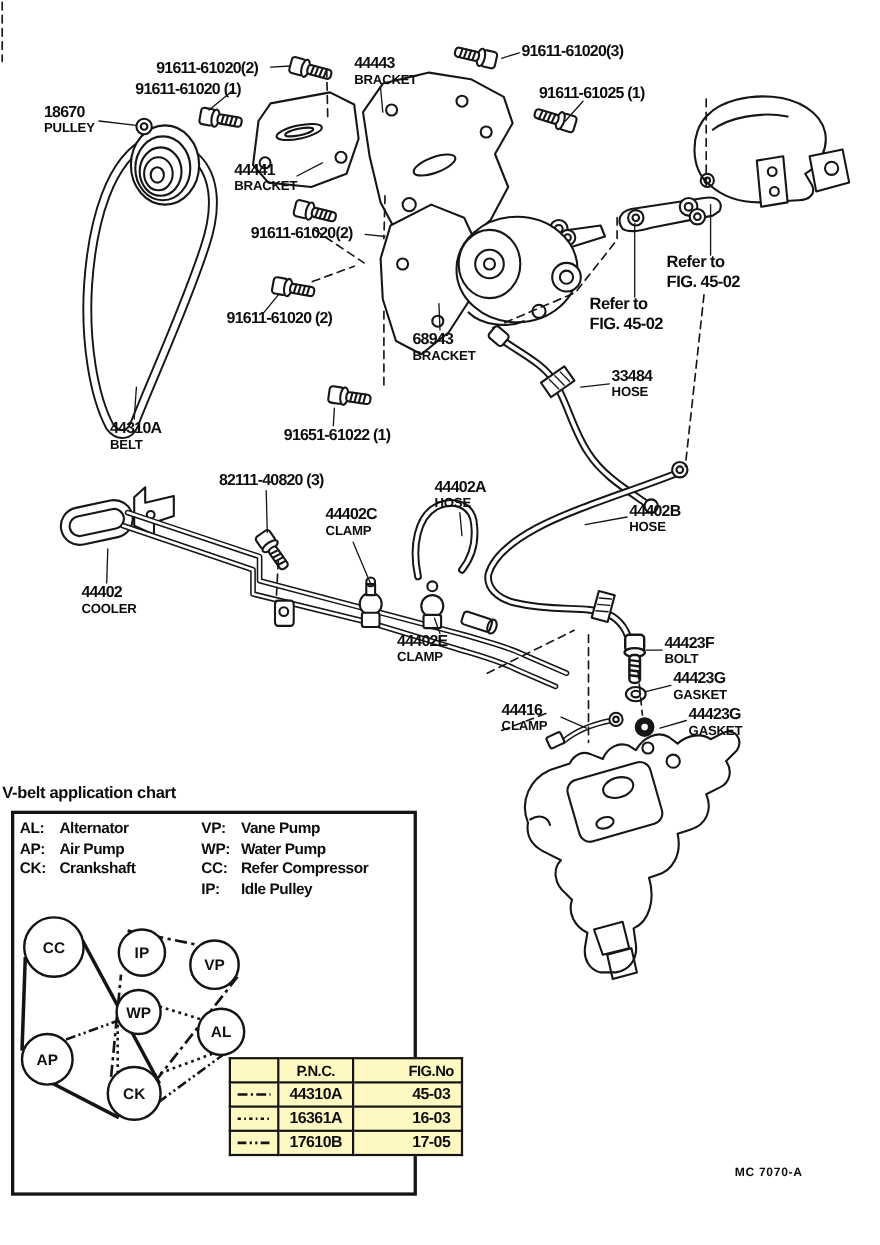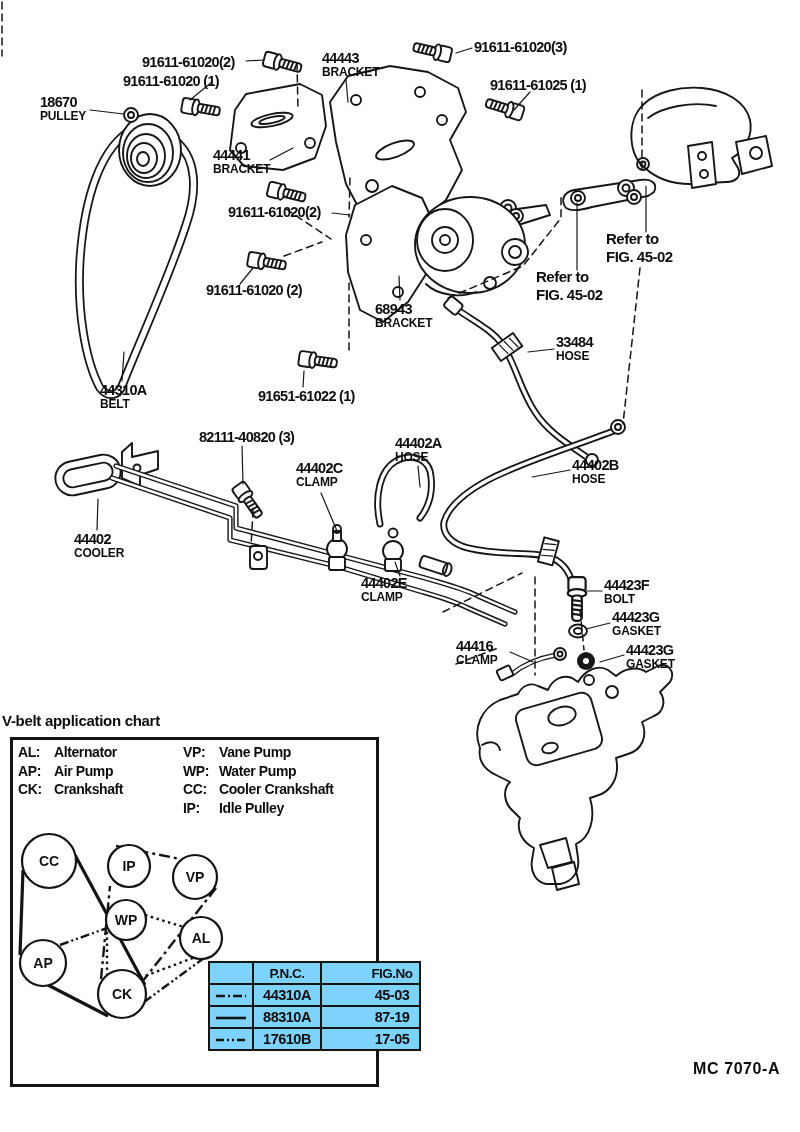--- a/index.html
+++ b/index.html
@@ -23,28 +23,28 @@
   .note{position:absolute;z-index:3;font-weight:bold;font-size:15px;letter-spacing:-0.5px;
         line-height:1.2;white-space:nowrap;}
   .vb-title{position:absolute;left:2px;top:712px;font-size:15px;font-weight:bold;
             letter-spacing:-0.3px;z-index:3;}
   .vb-box{position:absolute;left:10px;top:737px;width:363px;height:344px;
           border:3px solid #141414;z-index:2;}
   .legend-col{position:absolute;z-index:3;font-weight:bold;font-size:14px;letter-spacing:-0.4px;}
   .legend-row{display:flex;height:18.5px;align-items:flex-start;}
   .legend-row .abbr{width:36px;}
   .parts-table{position:absolute;left:208px;top:961px;z-index:3;border-collapse:collapse;
-               background:#7dd3fc;}
+               background:#fef9c3;}
   .parts-table td{border:2.6px solid #141414;font-weight:bold;text-align:center;
                   padding:0 3px;height:20px;font-size:14.5px;letter-spacing:-0.5px;}
   .parts-table td.hdr{font-size:13.5px;}
   .parts-table td.sw{width:36px;}
   .parts-table td.pnc{width:60px;}
   .parts-table td.fig{width:48px;padding-left:46px;}
-  .footer-code{position:absolute;left:693px;top:1060px;font-size:16px;font-weight:bold;
+  .footer-code{position:absolute;left:668px;top:1060px;font-size:11px;font-weight:bold;
                letter-spacing:0.6px;z-index:3;}
   .pl-label{font:bold 14px "Liberation Sans",sans-serif;fill:#111;}
 </style>
 </head>
 <body>
 
 <div class="page">
 
   <svg class="art" width="800" height="1132" viewBox="0 0 800 1132">
     <defs>
@@ -449,21 +449,21 @@
     <div class="legend-row">
       <span class="abbr">VP:</span>
       <span>Vane Pump</span>
     </div>
     <div class="legend-row">
       <span class="abbr">WP:</span>
       <span>Water Pump</span>
     </div>
     <div class="legend-row">
       <span class="abbr">CC:</span>
-      <span>Cooler Crankshaft</span>
+      <span>Refer Compressor</span>
     </div>
     <div class="legend-row">
       <span class="abbr">IP:</span>
       <span>Idle Pulley</span>
     </div>
   </div>
 
   <table class="parts-table">
     <tbody>
         <tr>
@@ -476,25 +476,25 @@
         <svg width="32" height="8">
               <line x1="1" y1="4" x2="31" y2="4" stroke="#141414" stroke-width="2.4" stroke-dasharray="9 3 2 3"></line>
             </svg>
       </td>
       <td class="pnc">44310A</td>
       <td class="fig">45-03</td>
     </tr>
     <tr>
       <td class="sw">
         <svg width="32" height="8">
-              <line x1="1" y1="4" x2="31" y2="4" stroke="#141414" stroke-width="2.6"></line>
+              <line x1="1" y1="4" x2="31" y2="4" stroke="#141414" stroke-width="2.4" stroke-dasharray="3 3 1.5 3"></line>
             </svg>
       </td>
-      <td class="pnc">88310A</td>
-      <td class="fig">87-19</td>
+      <td class="pnc">16361A</td>
+      <td class="fig">16-03</td>
     </tr>
     <tr>
       <td class="sw">
         <svg width="32" height="8">
               <line x1="1" y1="4" x2="31" y2="4" stroke="#141414" stroke-width="2.4" stroke-dasharray="8 3 2 3 2 3"></line>
             </svg>
       </td>
       <td class="pnc">17610B</td>
       <td class="fig">17-05</td>
     </tr>

